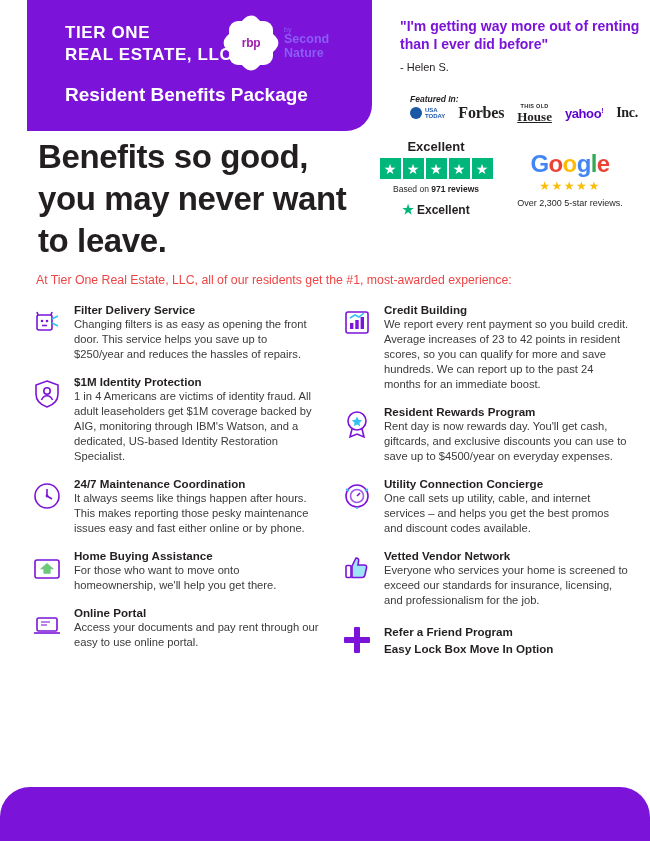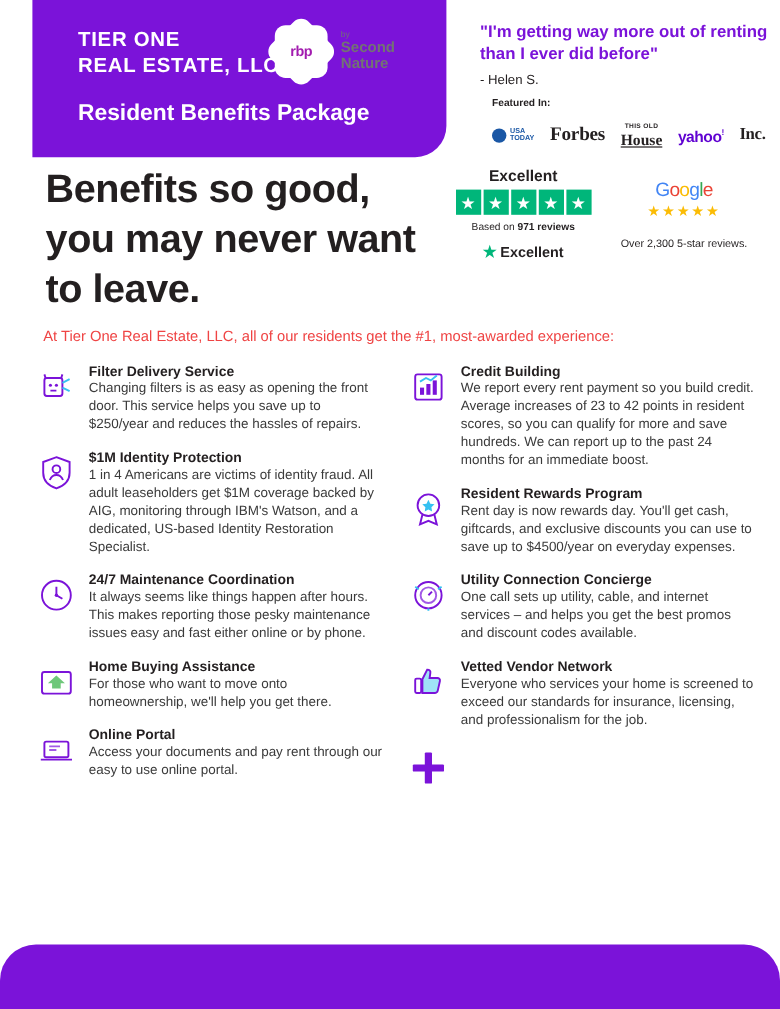--- a/index.html
+++ b/index.html
@@ -60,21 +60,21 @@
     position: absolute;
     left: 0; top: 0; width: 56px; height: 56px;
     display: flex; align-items: center; justify-content: center;
     color: #a21caf;
     font-size: 12px;
     font-weight: bold;
     letter-spacing: -0.3px;
   }
   .rbp-by {
     margin-left: 5px;
-    color: #737373;
+    color: #8b5cf6;
     line-height: 1.08;
   }
   .rbp-by .by { font-size: 7px; opacity:.95; }
   .rbp-by .sn { font-size: 12.5px; font-weight: bold; }
 
   .rbp-title {
     position: absolute;
     left: 38px; top: 84px;
     font-size: 19px;
     font-weight: bold;
@@ -93,24 +93,25 @@
     color: #7b13d9;
     line-height: 1.28;
   }
   .quote-author {
     margin-top: 7px;
     font-size: 11px;
     color: #231f20;
   }
   .featured-label {
     position: absolute;
-    left: 383px; top: 80px;
+    left: 383px; top: 94px;
     font-size: 8.5px;
     font-weight: bold;
     color: #231f20;
+    font-style: italic;
   }
   .press-row {
     position: absolute;
     left: 383px; top: 104px;
     width: 255px;
     display: flex;
     align-items: center;
     gap: 13px;
   }
   .press-usatoday { display:flex; align-items:center; gap:3px; }
@@ -166,29 +167,29 @@
     display: flex; align-items: center; justify-content: center; gap: 3px;
   }
   .tp-logo .tstar { color: #00b67a; font-size: 13px; }
 
   .google-box {
     position: absolute;
     left: 500px; top: 150px;
     width: 140px;
     text-align: center;
   }
-  .g-logo { font-size: 16px; font-weight: normal; letter-spacing: -0.6px; }
+  .g-logo { font-size: 24px; font-weight: bold; letter-spacing: -0.6px; }
   .g-logo span:nth-child(1){ color:#4285F4;}
   .g-logo span:nth-child(2){ color:#EA4335;}
   .g-logo span:nth-child(3){ color:#FBBC05;}
   .g-logo span:nth-child(4){ color:#4285F4;}
   .g-logo span:nth-child(5){ color:#34A853;}
   .g-logo span:nth-child(6){ color:#EA4335;}
   .g-stars { color: #fbbc05; font-size: 12px; letter-spacing: 1.5px; margin-top:1px; }
-  .g-sub { margin-top: 15px; font-size: 9px; }
+  .g-sub { margin-top: 5px; font-size: 9px; }
 
   
   .intro {
     position: absolute;
     left: 36px; top: 273px;
     width: 590px;
     font-size: 12.3px;
     color: #ef4444;
   }
 
@@ -460,18 +461,22 @@
       <div class="b-body">
         <div class="b-title">Vetted Vendor Network</div>
         <div class="b-desc">Everyone who services your home is screened to exceed our standards for insurance, licensing, and professionalism for the job.</div>
       </div>
     </div>
 
     <div class="benefit" style="margin-top:6px;">
       <div class="b-icon">
         <div class="plus-icon"></div>
       </div>
+      <div class="b-body" style="padding-top:3px;">
+        <div class="b-title-only">Refer a Friend Program</div>
+        <div class="b-title-only">Easy Lock Box Move In Option</div>
+      </div>
     </div>
 
   </div>
 </div>
 
 <div class="footer"></div>
 
 </body></html>

